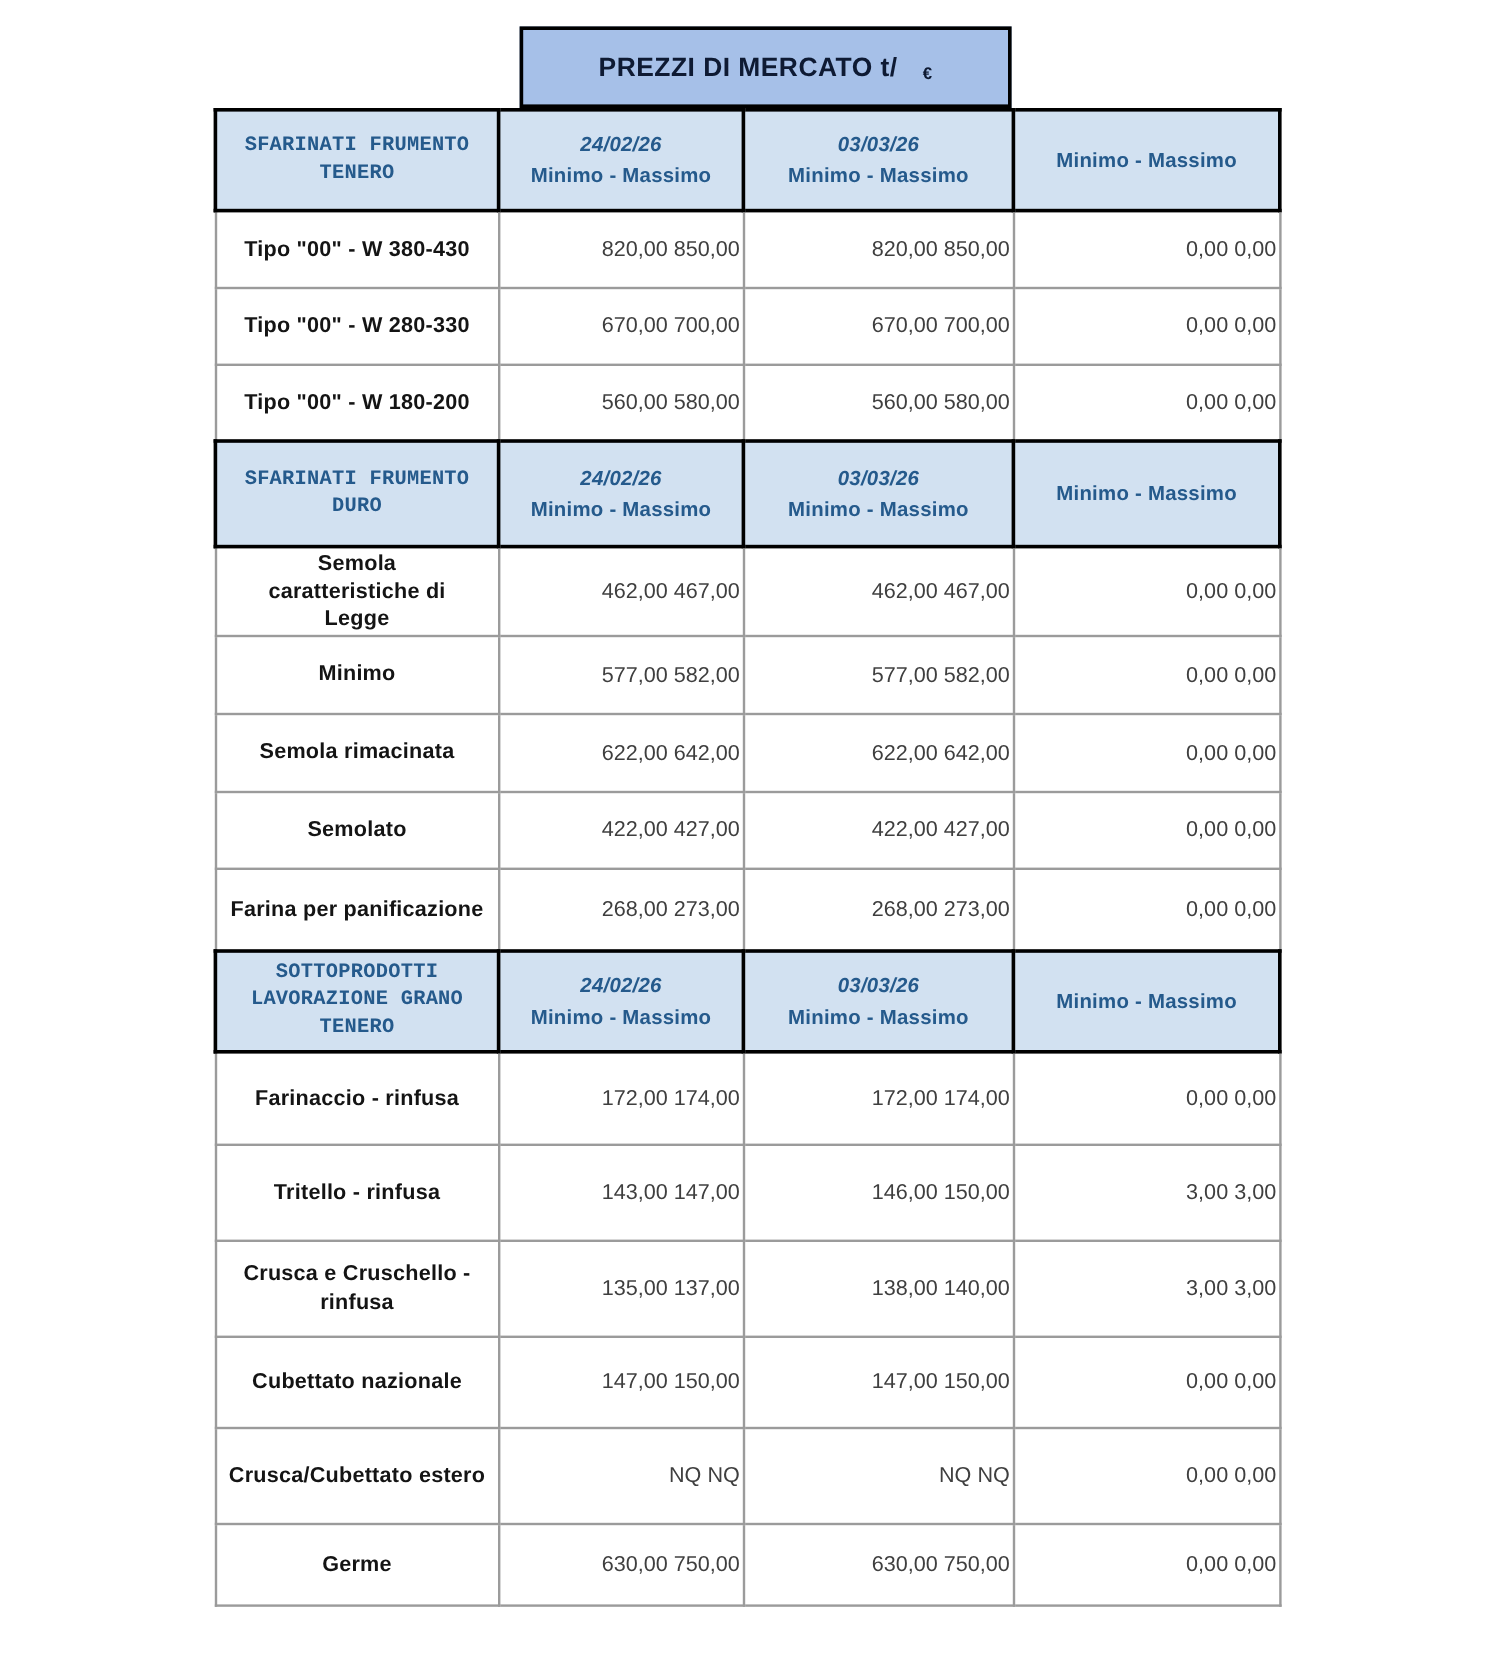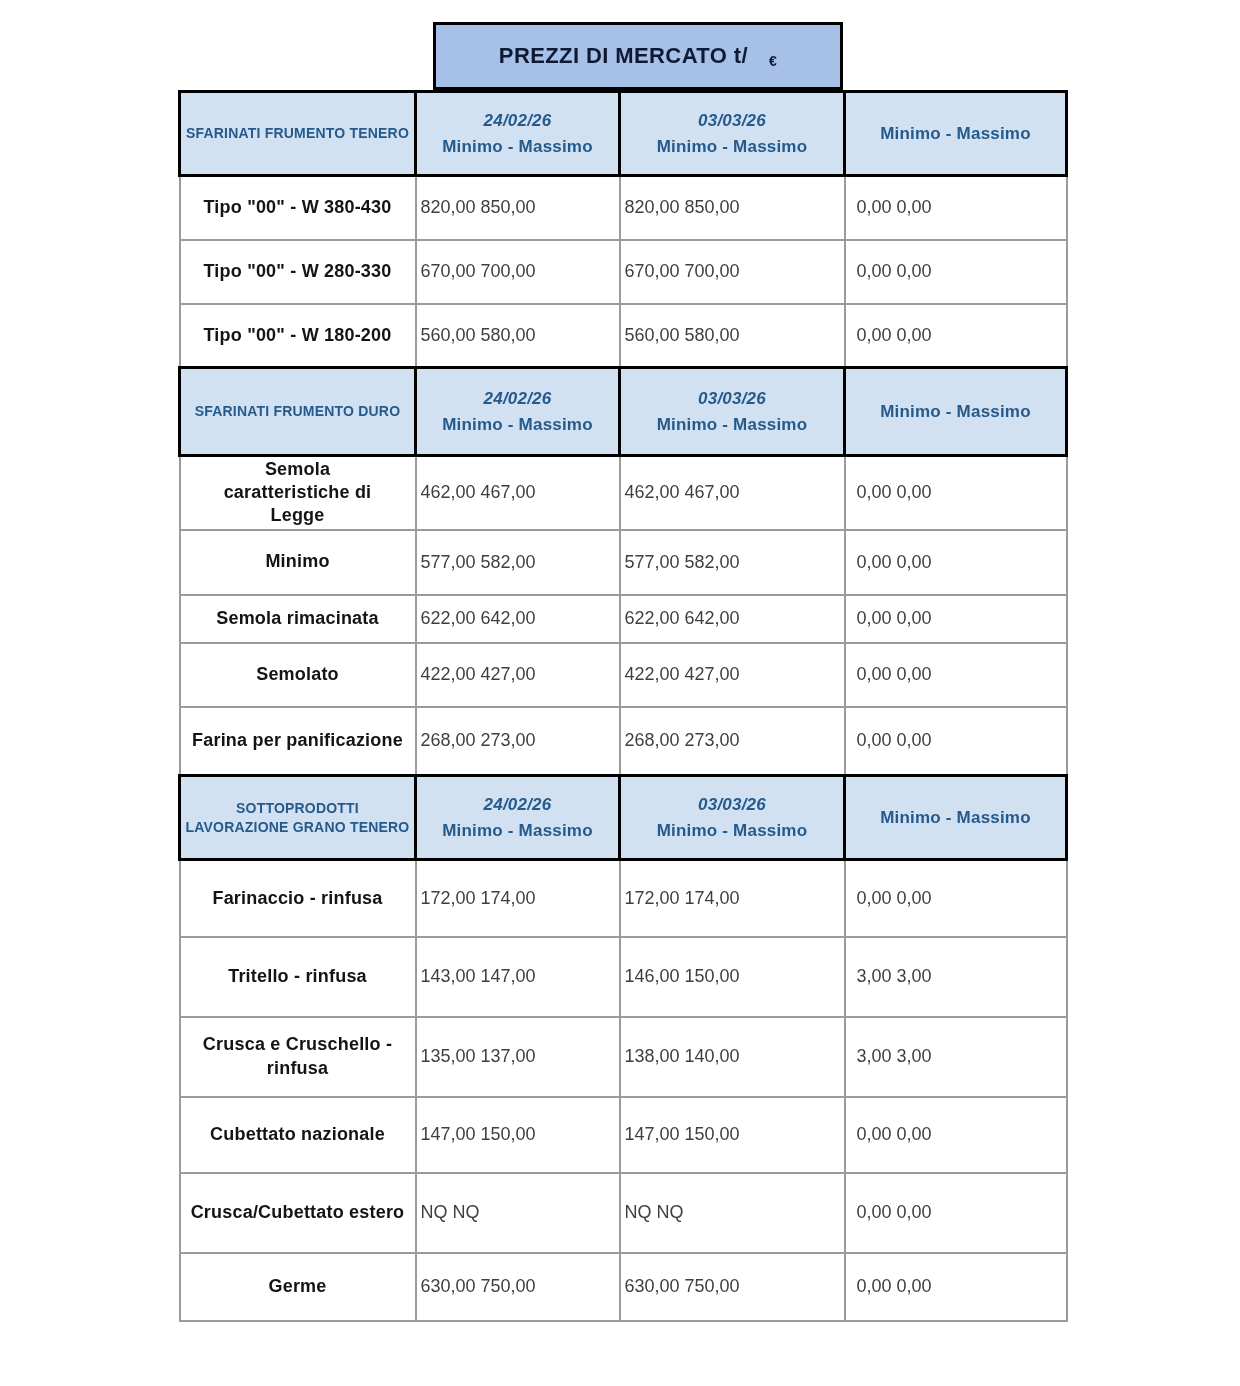--- a/index.html
+++ b/index.html
@@ -44,21 +44,21 @@
 
   tr.sect th {
     border: 3px solid #000000;
     background: #d2e1f1;
     vertical-align: middle;
     text-align: center;
     color: #255a8c;
     font-weight: bold;
     padding: 2px 4px;
   }
-  th.sect-title { font-size: 14px; line-height: 1.35; letter-spacing: 0.2px; }
+  th.sect-title { font-size: 17px; line-height: 1.35; letter-spacing: 0.2px; font-family: Liberation Mono, monospace; }
   th.col-head   { font-size: 17px; line-height: 1.5; letter-spacing: 0.2px; }
   th.col-head .date { font-style: italic; }
 
   tr.data td {
     border: 2px solid #9b9b9b;
     background: #ffffff;
     vertical-align: middle;
   }
   td.lbl {
     font-weight: bold;
@@ -66,21 +66,21 @@
     color: #141414;
     text-align: center;
     line-height: 1.3;
     padding: 0 6px;
     letter-spacing: 0.2px;
   }
   td.lbl.tight { padding: 0 40px; }
   td.val {
     font-size: 18px;
     color: #3f3f3f;
-    text-align: left;
+    text-align: right;
     padding: 0 2px 0 4px;
   }
   td.val.var { padding-left: 11px; }
 </style>
 </head>
 <body>
 
 <div class="page">
 
   <div class="banner prezzi">
@@ -152,21 +152,21 @@
         <td class="val">462,00 467,00</td>
         <td class="val">462,00 467,00</td>
         <td class="val var">0,00 0,00</td>
       </tr>
       <tr class="data" style="height:65px">
         <td class="lbl">Minimo</td>
         <td class="val">577,00 582,00</td>
         <td class="val">577,00 582,00</td>
         <td class="val var">0,00 0,00</td>
       </tr>
-      <tr class="data" style="height:48px">
+      <tr class="data" style="height:65px">
         <td class="lbl">Semola rimacinata</td>
         <td class="val">622,00 642,00</td>
         <td class="val">622,00 642,00</td>
         <td class="val var">0,00 0,00</td>
       </tr>
       <tr class="data" style="height:64px">
         <td class="lbl">Semolato</td>
         <td class="val">422,00 427,00</td>
         <td class="val">422,00 427,00</td>
         <td class="val var">0,00 0,00</td>

